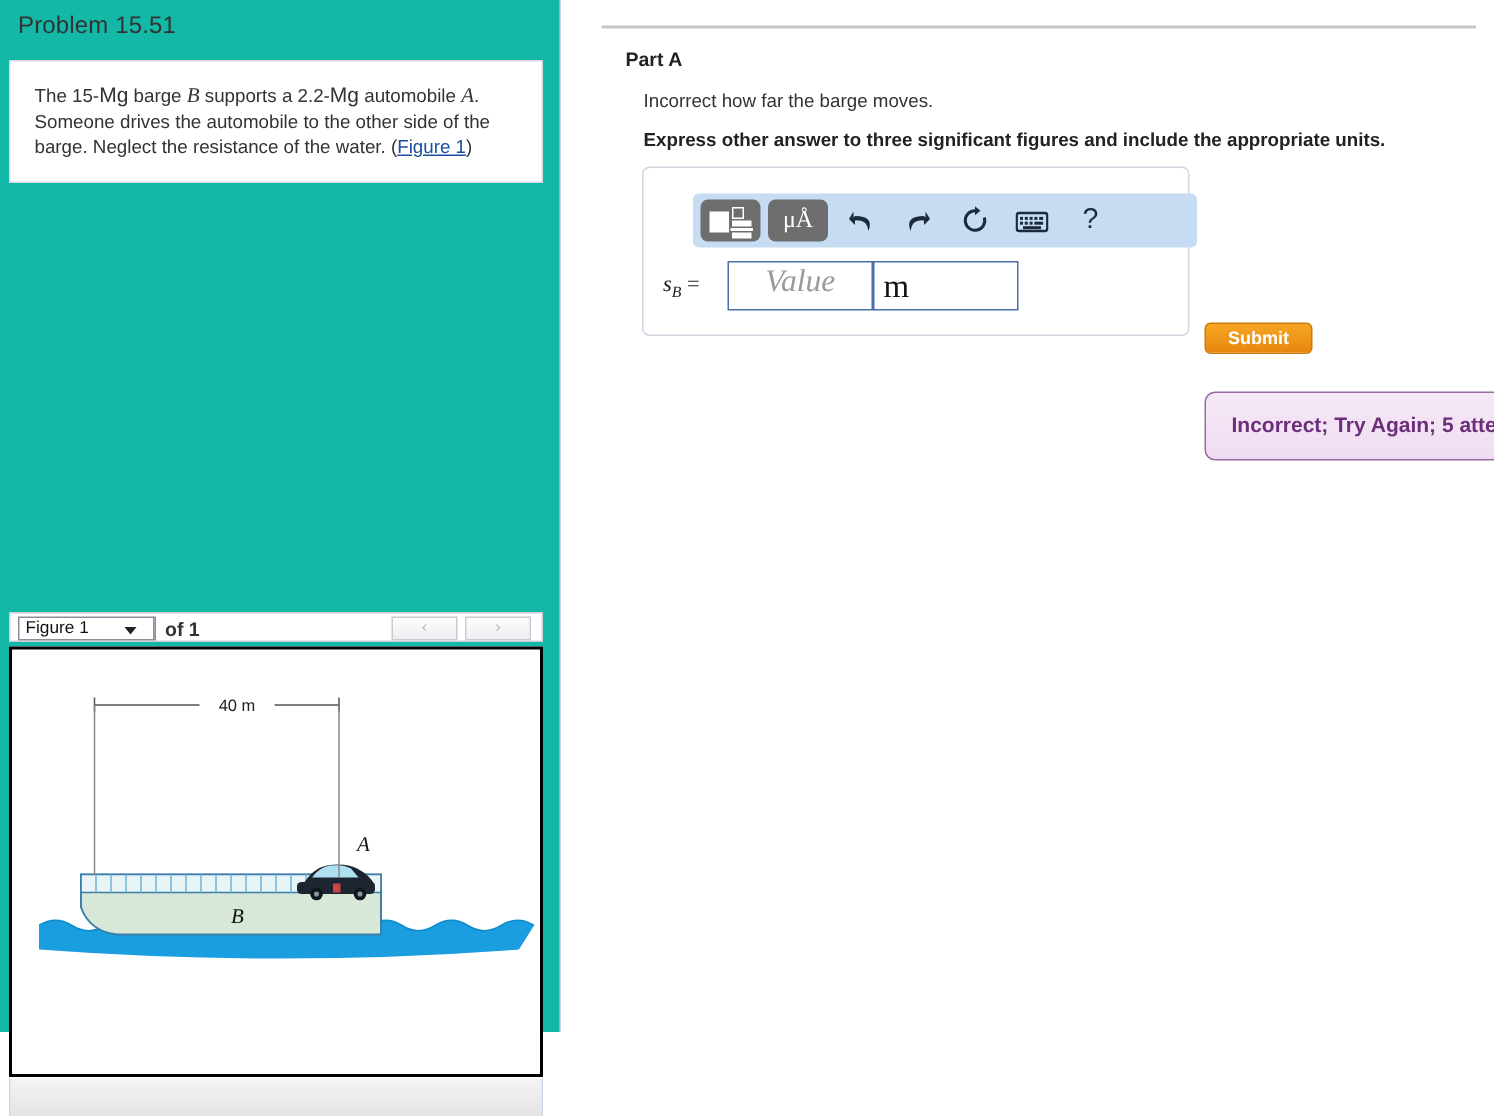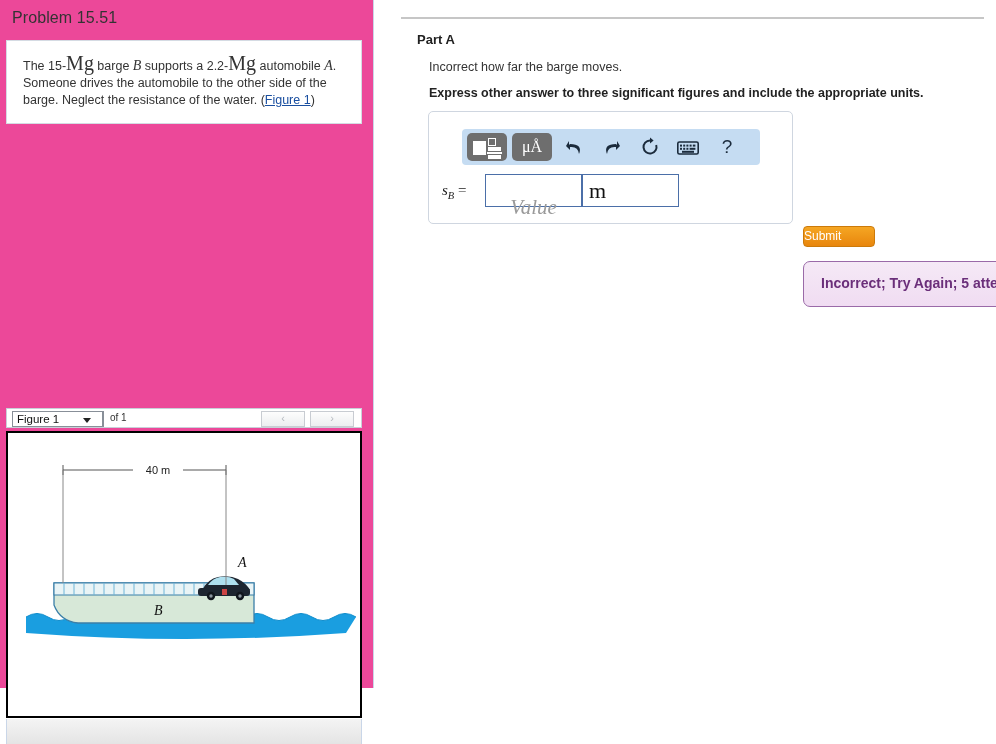--- a/index.html
+++ b/index.html
@@ -16,21 +16,21 @@
     overflow: hidden;
     position: relative;
   }
 
   
   #sidebar {
     position: absolute;
     left: 0; top: 0;
     width: 374px;
     height: 688px;
-    background: #ec4899;
+    background: #14b8a6;
     border-right: 1px solid #c9d6e8;
     box-sizing: border-box;
   }
   #problem-title {
     position: absolute;
     left: 12px; top: 9px;
     font-size: 16px;
     color: #333333;
     font-weight: normal;
     letter-spacing: 0.1px;
@@ -48,23 +48,23 @@
     font-size: 12.5px;
     line-height: 17px;
     color: #333333;
   }
   .mathvar {
     font-family: "Liberation Serif", serif;
     font-style: italic;
     font-size: 14px;
   }
   .mathunit {
-    font-family: Liberation Serif, serif;
+    font-family: Liberation Sans, sans-serif;
     font-style: normal;
-    font-size: 20px;
+    font-size: 14px;
   }
   .figlink {
     color: #1a4fa0;
     text-decoration: underline;
     cursor: pointer;
   }
 
   
   #figure-panel {
     position: absolute;
@@ -107,22 +107,23 @@
   }
   #figure-select .selsep {
     position: absolute;
     right: 0; top: 0; bottom: 0;
     width: 1px;
     background: #888f98;
   }
   #figure-count {
     position: absolute;
     left: 103px; top: 3px;
-    font-size: 10px;
+    font-size: 13px;
     color: #333;
+    font-weight: bold;
   }
   .nav-btn {
     position: absolute;
     top: 2px;
     width: 44px;
     height: 16px;
     background: linear-gradient(to bottom, #fdfdfd, #eceef0);
     border: 1px solid #c8ccd2;
     box-sizing: border-box;
     color: #b5b9bf;
@@ -198,21 +199,21 @@
     width: 365px;
     height: 113px;
     background: #ffffff;
     border: 1px solid #cfd6e0;
     border-radius: 5px;
     box-sizing: border-box;
   }
   #mathbar {
     position: absolute;
     left: 33px; top: 17px;
-    width: 298px;
+    width: 336px;
     height: 36px;
     background: #c5dcf2;
     border-radius: 4px;
   }
   .tool-sq {
     position: absolute;
     top: 4px;
     width: 40px;
     height: 28px;
     background: #6e6e6e;
@@ -296,21 +297,21 @@
     position: absolute;
     left: 56px; top: 0px;
     width: 97px;
     height: 33px;
     background: #ffffff;
     border: 1px solid #4b6fa8;
     box-sizing: border-box;
   }
   #value-placeholder {
     position: absolute;
-    left: 0; right: 0; top: 20px;
+    left: 0; right: 0; top: 0;
     text-align: center;
     font-family: "Liberation Serif", serif;
     font-style: italic;
     font-size: 21px;
     color: #9a9a9a;
   }
   #units-input {
     position: absolute;
     left: 153px; top: 0px;
     width: 97px;
@@ -324,31 +325,31 @@
     left: 6px; top: 2px;
     font-family: "Liberation Serif", serif;
     font-size: 22px;
     color: #111111;
     line-height: 28px;
   }
 
   
   #submit-btn {
     position: absolute;
-    left: 428px; top: 226px;
+    left: 428px; top: 215px;
     width: 72px;
     height: 21px;
     background: linear-gradient(to bottom, #f5a623, #e8860d);
     border: 1px solid #cc7a0a;
     border-radius: 4px;
     box-sizing: border-box;
     color: #ffffff;
     font-size: 12px;
-    font-weight: normal;
-    text-align: left;
+    font-weight: bold;
+    text-align: center;
     line-height: 19px;
     cursor: pointer;
   }
   .link-blue {
     position: absolute;
     font-size: 12px;
     color: #ec4899;
     text-decoration: underline;
     cursor: pointer;
     margin-top: 32px;

